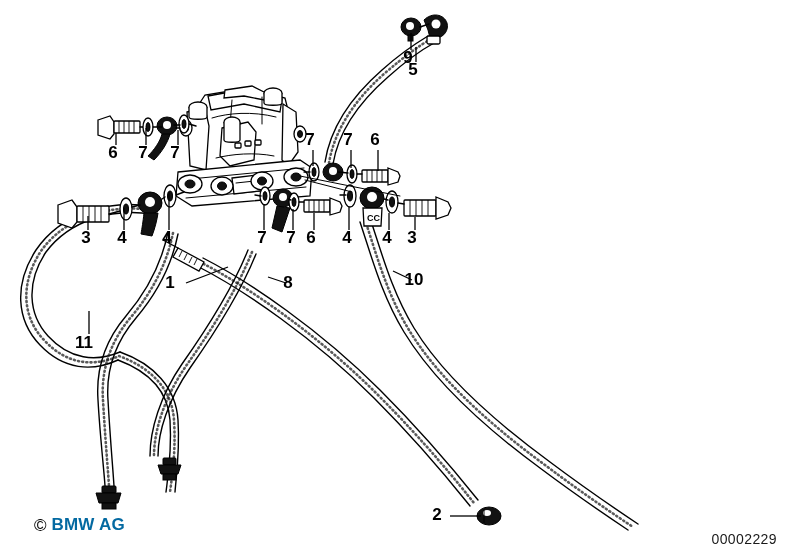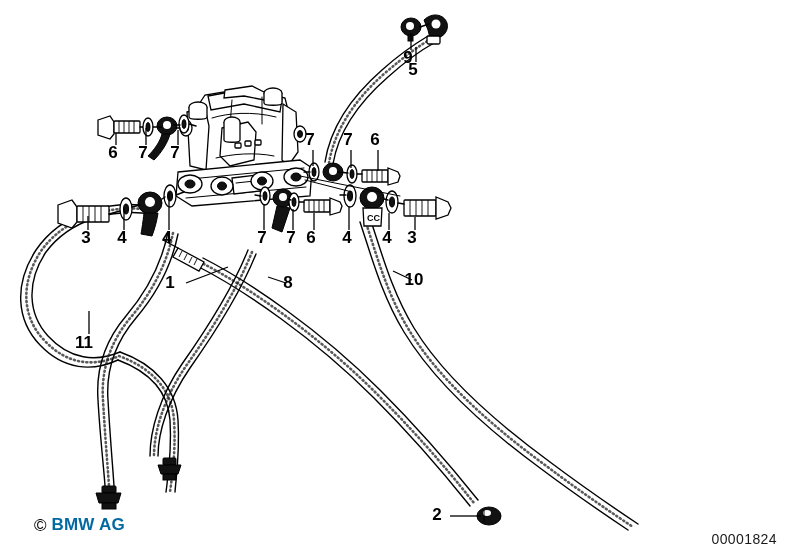--- a/index.html
+++ b/index.html
@@ -484,15 +484,15 @@
         </g>
       </g>
 
   </svg>
 
   <div id="copyright-block">
     <span id="copyright-symbol">©</span>
     <span id="copyright-text">BMW AG</span>
   </div>
 
-  <div id="part-number">00001824</div>
+  <div id="part-number">00002229</div>
 
 </div>
 
 </body></html>

